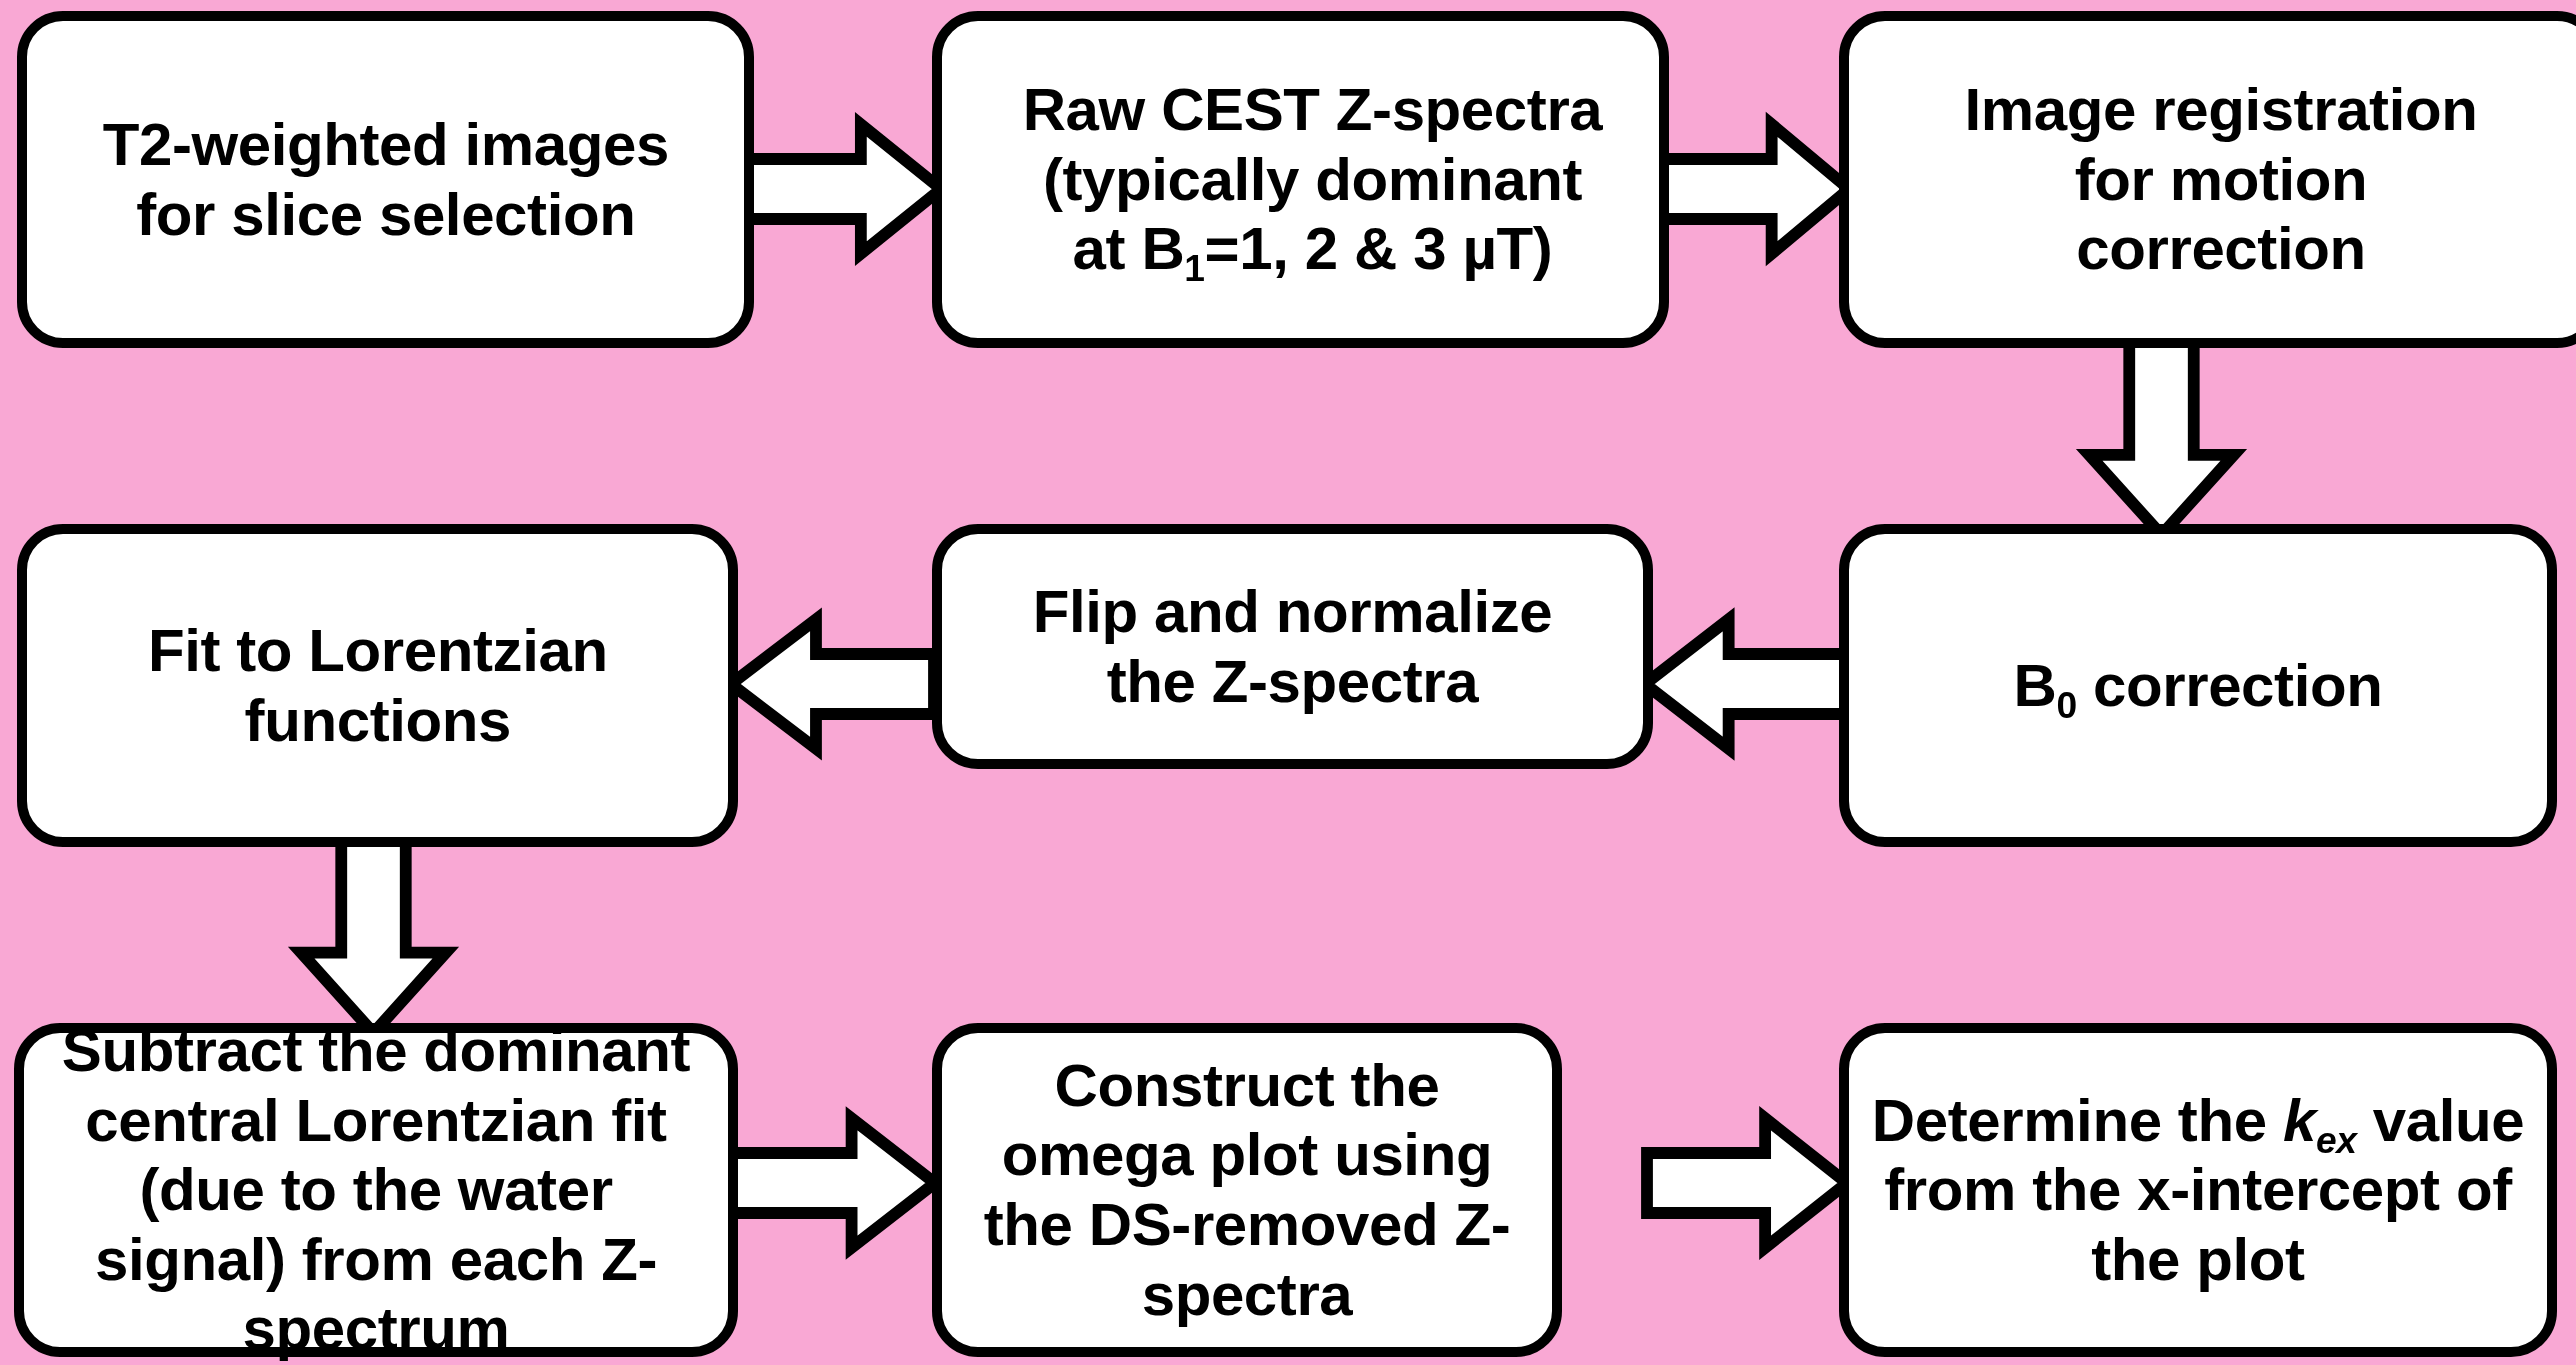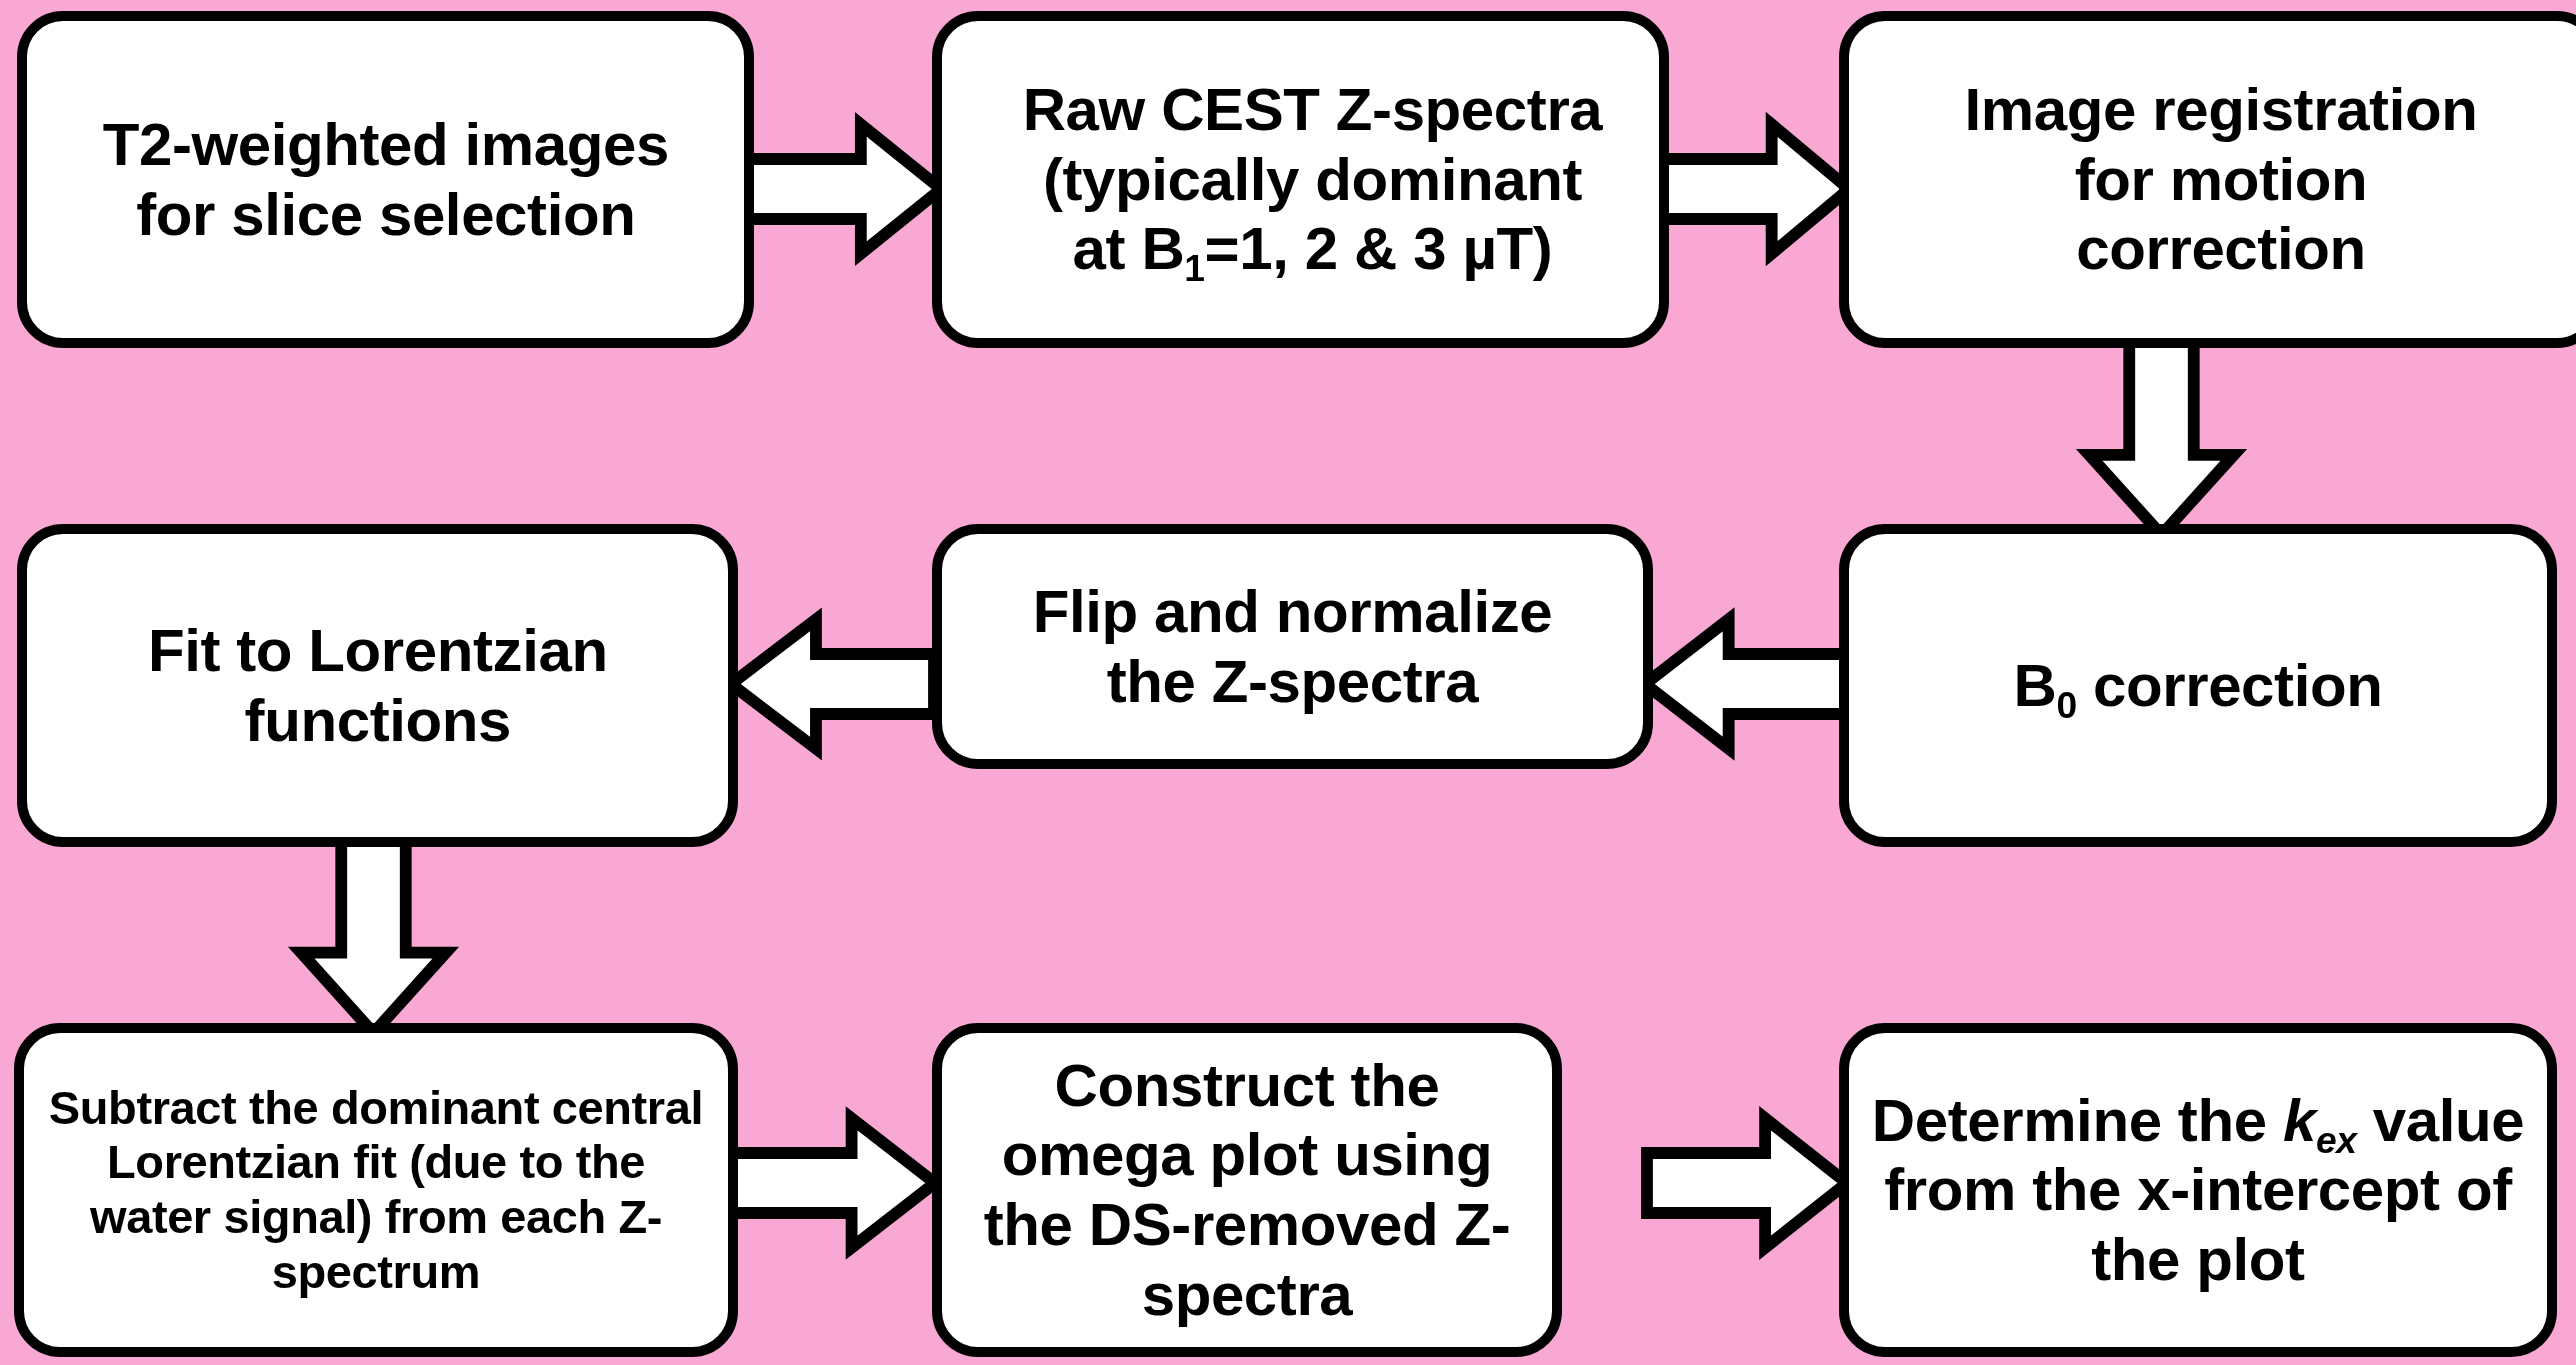--- a/index.html
+++ b/index.html
@@ -33,21 +33,21 @@
     display:block;
     width:100%;
     padding:0 20.5px;
     font-weight:bold;
     color:#000000;
     line-height:1.16;
     letter-spacing:-0.4px;
     white-space:pre-line;
   }
   .fs-big   .label{font-size:60px;}
-  .fs-small .label{font-size:47px;}
+  .fs-small .label{font-size:60px;}
 
   sub{font-size:0.62em;line-height:0;vertical-align:-0.32em;font-weight:bold;}
   .ital{font-style:italic;}
 
   
   .arrow{position:absolute;z-index:2;}
   .arrow svg{display:block;width:100%;height:100%;overflow:visible;}
   .arrow svg polygon{fill:#ffffff;stroke:#000000;stroke-width:15;stroke-linejoin:miter;}
 </style>
 </head>

